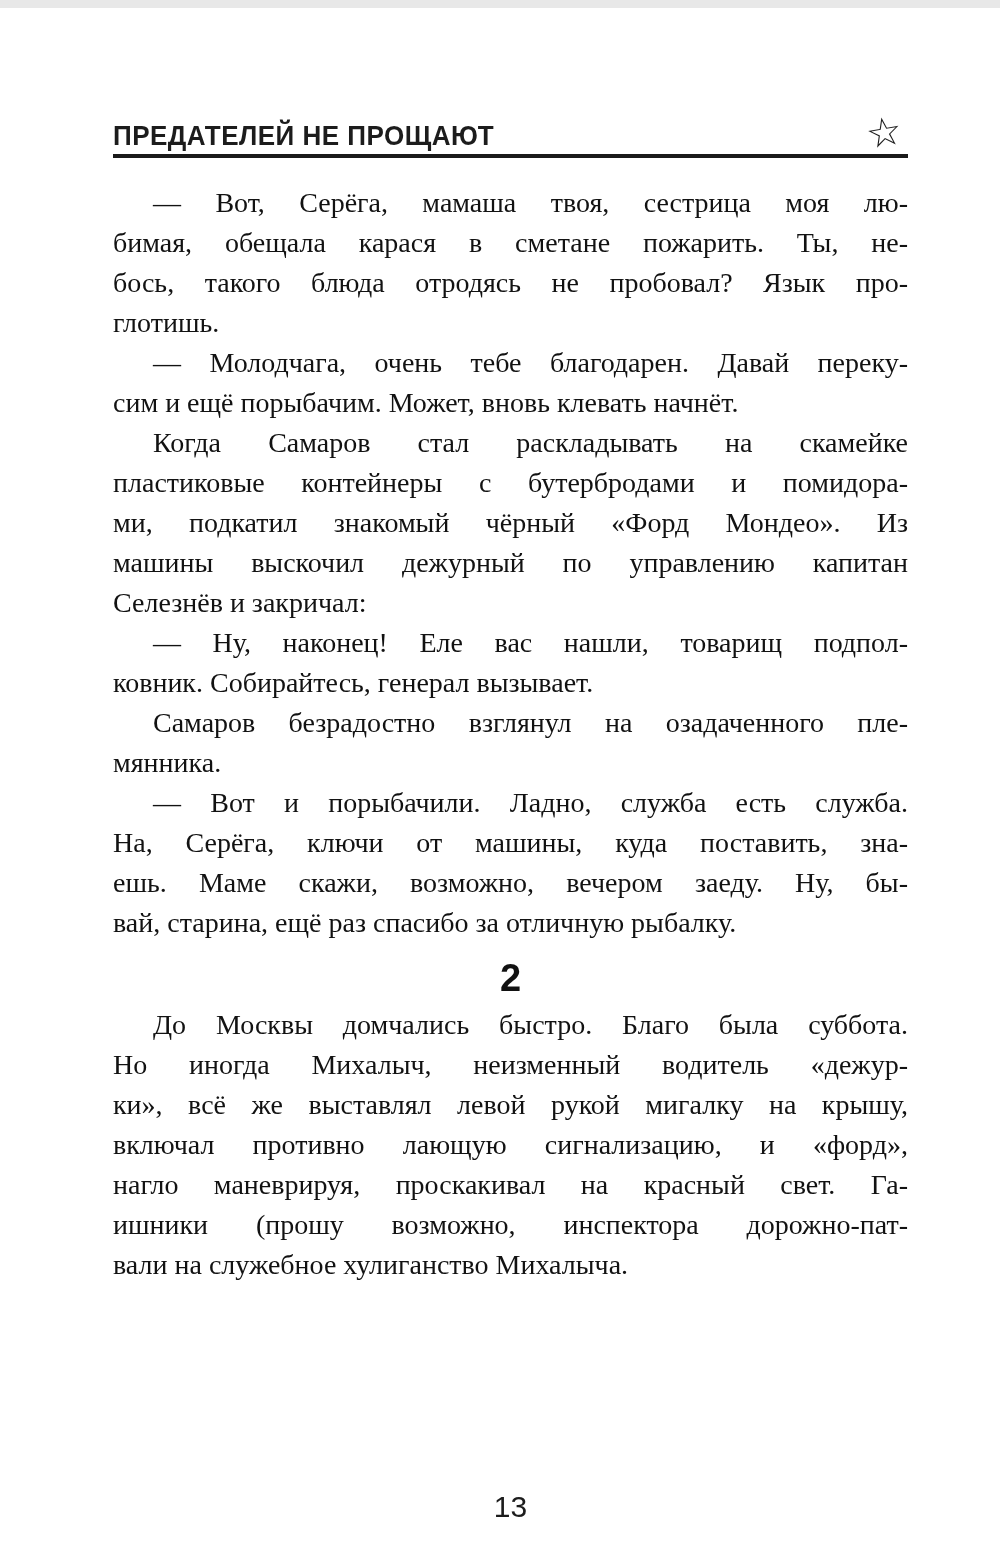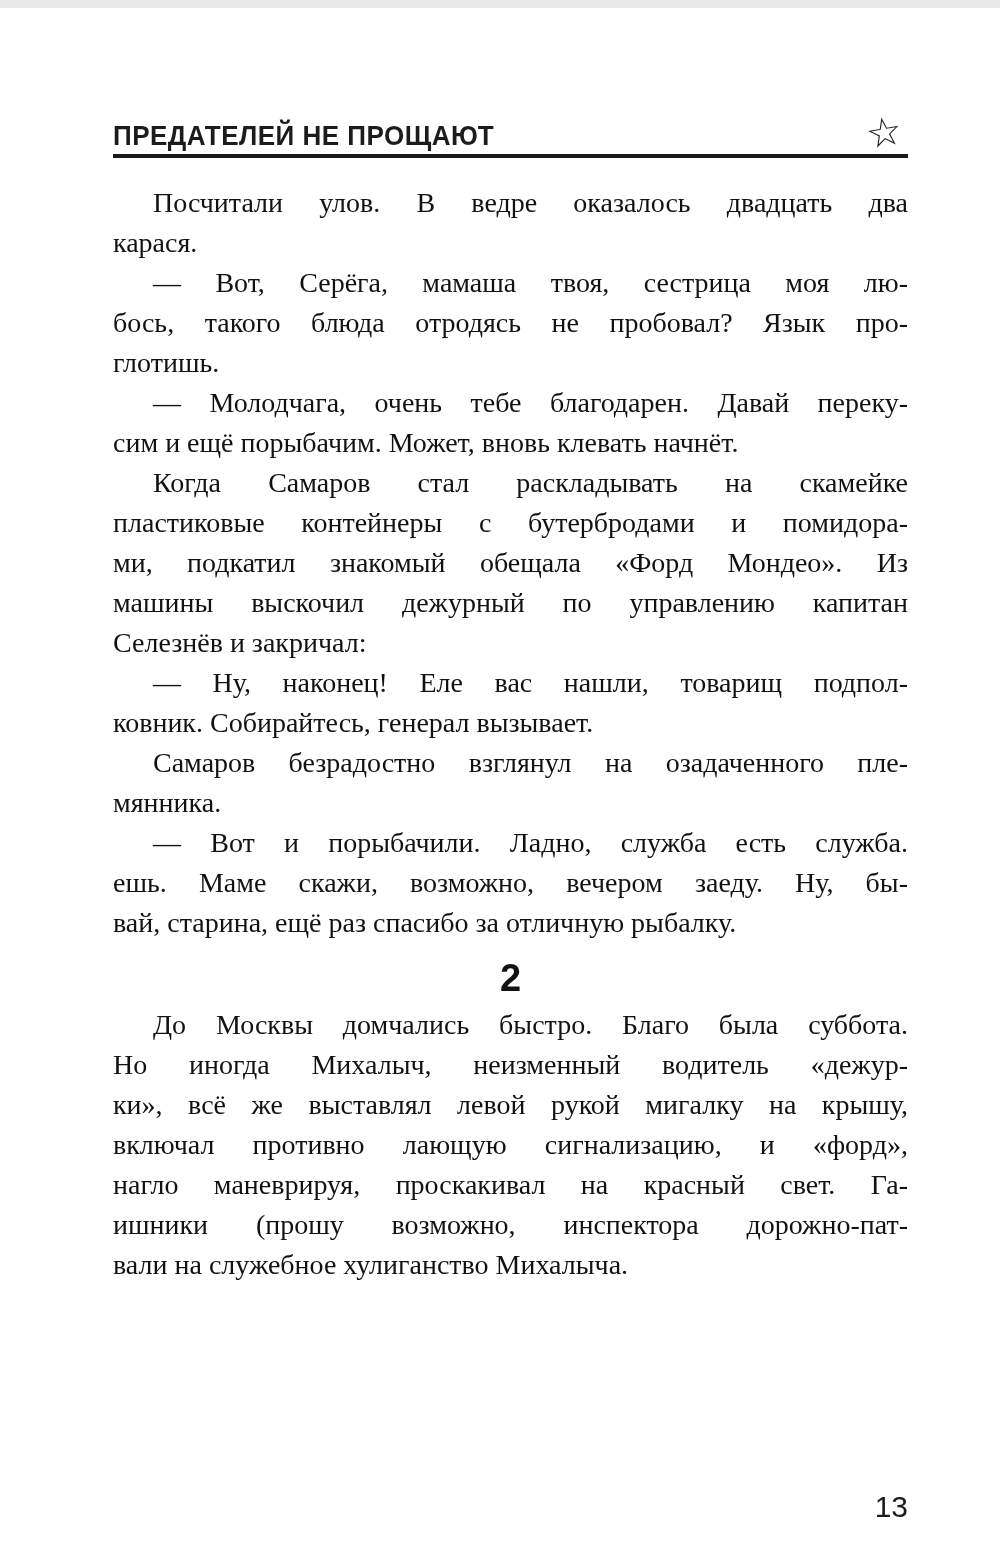--- a/index.html
+++ b/index.html
@@ -78,67 +78,65 @@
     line-height: 40px;
     text-align: center;
     margin: 15px 0 7px 0;
     color: #111;
   }
   .folio {
     position: absolute;
     top: 1482px;
     left: 113px;
     width: 795px;
-    text-align: right;
+    text-align: center;
     font-family: "Liberation Sans", sans-serif;
     font-size: 30px;
     line-height: 34px;
     color: #1c1c1c;
   }
 </style>
 </head>
 <body>
 
 <div class="page">
   <div class="header">
     <span class="running-title">ПРЕДАТЕЛЕЙ НЕ ПРОЩАЮТ</span>
     <span class="star">☆</span>
   </div>
   <div class="rule"></div>
   <div class="body" id="body-text">
       <div class="para">
-        <div class="line indent just">Посчитали улов. В ведре оказалось двадцать два</div>
-        <div class="line last">карася.</div>
-      </div>
-      <div class="para">
         <div class="line indent just">— Вот, Серёга, мамаша твоя, сестрица моя лю-</div>
+        <div class="line just">бимая, обещала карася в сметане пожарить. Ты, не-</div>
         <div class="line just">бось, такого блюда отродясь не пробовал? Язык про-</div>
         <div class="line last">глотишь.</div>
       </div>
       <div class="para">
         <div class="line indent just">— Молодчага, очень тебе благодарен. Давай переку-</div>
         <div class="line last">сим и ещё порыбачим. Может, вновь клевать начнёт.</div>
       </div>
       <div class="para">
         <div class="line indent just">Когда Самаров стал раскладывать на скамейке</div>
         <div class="line just">пластиковые контейнеры с бутербродами и помидора-</div>
-        <div class="line just">ми, подкатил знакомый обещала «Форд Мондео». Из</div>
+        <div class="line just">ми, подкатил знакомый чёрный «Форд Мондео». Из</div>
         <div class="line just">машины выскочил дежурный по управлению капитан</div>
         <div class="line last">Селезнёв и закричал:</div>
       </div>
       <div class="para">
         <div class="line indent just">— Ну, наконец! Еле вас нашли, товарищ подпол-</div>
         <div class="line last">ковник. Собирайтесь, генерал вызывает.</div>
       </div>
       <div class="para">
         <div class="line indent just">Самаров безрадостно взглянул на озадаченного пле-</div>
         <div class="line last">мянника.</div>
       </div>
       <div class="para">
         <div class="line indent just">— Вот и порыбачили. Ладно, служба есть служба.</div>
+        <div class="line just">На, Серёга, ключи от машины, куда поставить, зна-</div>
         <div class="line just">ешь. Маме скажи, возможно, вечером заеду. Ну, бы-</div>
         <div class="line last">вай, старина, ещё раз спасибо за отличную рыбалку.</div>
       </div>
       <div class="section-number">2</div>
       <div class="para">
         <div class="line indent just">До Москвы домчались быстро. Благо была суббота.</div>
         <div class="line just">Но иногда Михалыч, неизменный водитель «дежур-</div>
         <div class="line just">ки», всё же выставлял левой рукой мигалку на крышу,</div>
         <div class="line just">включал противно лающую сигнализацию, и «форд»,</div>
         <div class="line just">нагло маневрируя, проскакивал на красный свет. Га-</div>

